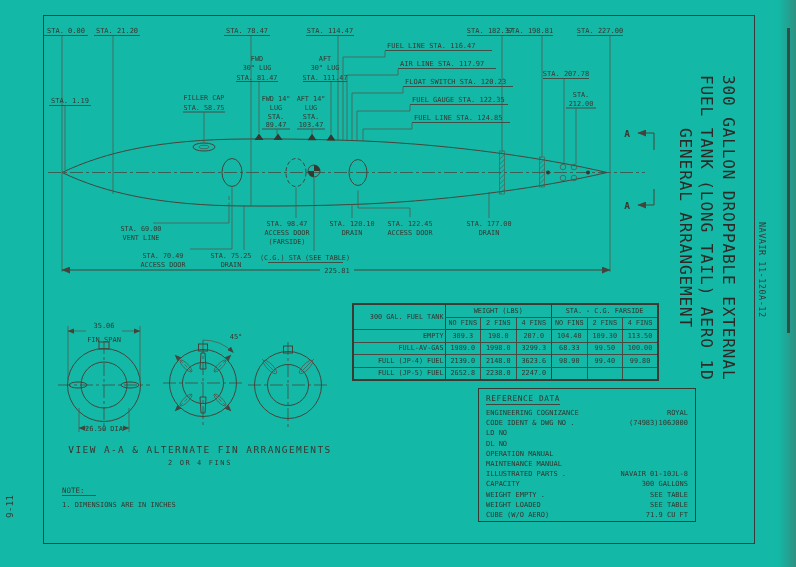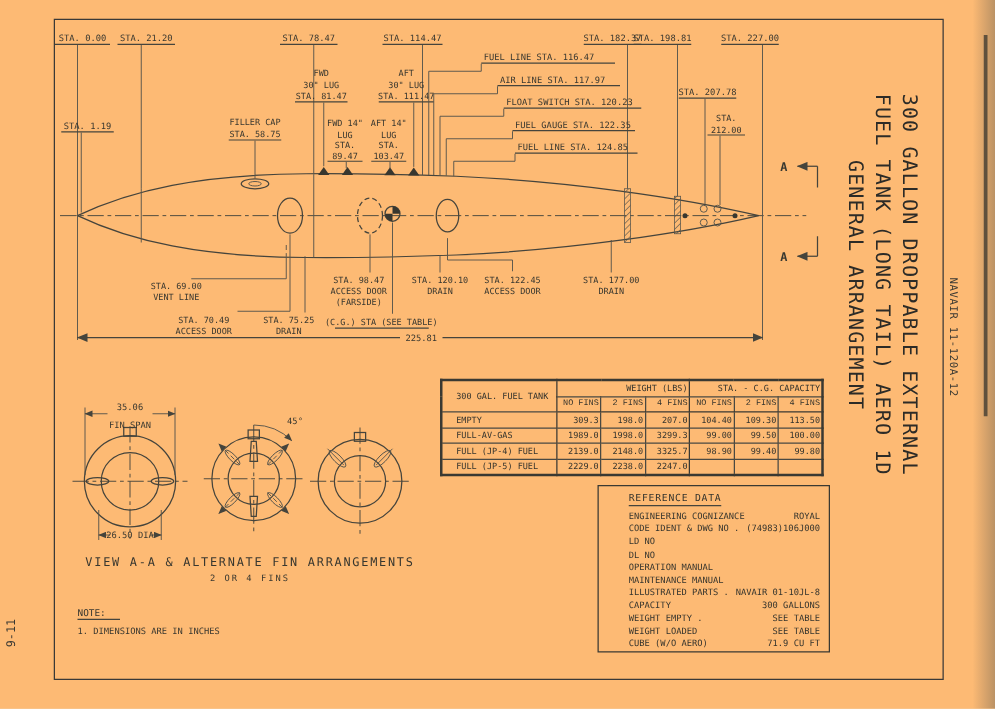--- a/index.html
+++ b/index.html
@@ -1,40 +1,40 @@
 <!DOCTYPE html>
 <html><head>
 <meta charset="utf-8">
 <style>
   html,body{margin:0;padding:0;}
   body{width:796px;height:567px;background:#e9e7e2;font-family:"DejaVu Sans Mono",monospace;}
-  .page{position:relative;width:796px;height:567px;background:#fdba74;overflow:hidden;color:#35342f;}
+  .page{position:relative;width:796px;height:567px;background:#14b8a6;overflow:hidden;color:#35342f;}
   .frame{position:absolute;left:43px;top:15px;width:712px;height:529px;border:1.6px solid #3a3937;box-sizing:border-box;}
   svg text{font-family:"DejaVu Sans Mono",monospace;fill:#38372f;}
   .t7{font-size:7px;}
   .t68{font-size:6.8px;}
   .t75{font-size:7.5px;}
   .cap{font-size:9.5px;letter-spacing:1.4px;}
   .cap2{font-size:7px;letter-spacing:1.6px;}
   .secA{font-size:9.5px;font-weight:bold;}
   .ln{stroke:#45443c;stroke-width:1;fill:none;}
   .lnt{stroke:#55544c;stroke-width:.75;fill:none;}
   .ul{stroke:#45443c;stroke-width:.9;}
   .dash{stroke-dasharray:4 2.5;}
   .cdash{stroke-dasharray:13 3 3 3;stroke-width:.75;}
   .fill{fill:#38372f;stroke:none;}
   
   .wtable{position:absolute;left:352px;top:303px;width:305px;border-collapse:collapse;table-layout:fixed;font-size:6.8px;color:#35342d;}
-  .wtable td{border:1px solid #4a4942;padding:0 1px;height:11.5px;text-align:right;white-space:nowrap;overflow:hidden;}
+  .wtable td{border:1px solid #4a4942;padding:0 1px;height:11.5px;text-align:center;white-space:nowrap;overflow:hidden;}
   .wtable{border:2px solid #3a3932;}
-  .wtable td.rowlab{text-align:left;padding-left:11px;}
+  .wtable td.rowlab{text-align:right;padding-left:11px;}
   .wtable td.thick-r{border-right:1.6px solid #3a3932;}
   .wtable tr.subhead td{border-bottom:1.6px solid #3a3932;font-family:Liberation Mono, monospace;}
   
-  .refbox{position:absolute;left:478px;top:388px;width:186px;height:134px;border:1.6px solid #3a3932;box-sizing:border-box;padding:5px 7px 0 24px;font-size:7px;color:#35342d;}
+  .refbox{position:absolute;left:478px;top:388px;width:218px;height:134px;border:1.6px solid #3a3932;box-sizing:border-box;padding:5px 7px 0 7px;font-size:7px;color:#35342d;}
   .refbox .rtitle{font-size:7.8px;letter-spacing:.6px;border-bottom:1px solid #45443c;display:inline-block;padding-bottom:1px;margin-bottom:3px;}
   .refrow{display:flex;justify-content:space-between;line-height:10.2px;white-space:nowrap;}
   
   .side-title{position:absolute;left:674px;top:68px;height:320px;writing-mode:vertical-rl;font-size:16px;letter-spacing:.9px;line-height:21.5px;color:#2c2b27;white-space:nowrap;}
   .side-title div{text-align:center;}
   .navair{position:absolute;left:757px;top:222px;height:150px;writing-mode:vertical-rl;font-size:8.5px;letter-spacing:.5px;color:#3a3933;}
   .pagenum{position:absolute;left:4px;top:495px;writing-mode:vertical-rl;transform:rotate(180deg);font-size:9.5px;color:#3a3933;}
   
   .scan-edge{position:absolute;right:0;top:0;width:18px;height:100%;background:linear-gradient(to right,rgba(110,108,100,0),rgba(88,86,78,.40));}
   .scan-line{position:absolute;left:787px;top:28px;width:2.5px;height:305px;background:#2e2d29;opacity:.7;}
@@ -304,21 +304,21 @@
         <col style="width:35.5px">
         <col style="width:35.5px">
       <col style="width:35.5px">
         <col style="width:35.5px">
         <col style="width:35.5px">
     </colgroup>
     <tbody>
       <tr>
         <td rowspan="2" class="rowlab thick-r">300 GAL. FUEL TANK</td>
         <td colspan="3" class="thick-r">WEIGHT (LBS)</td>
-        <td colspan="3">STA. - C.G. CAPACITY</td>
+        <td colspan="3">STA. - C.G. FARSIDE</td>
       </tr>
       <tr class="subhead">
         <td>NO FINS</td>
         <td>2 FINS</td>
         <td class="thick-r">4 FINS</td>
         <td>NO FINS</td>
         <td>2 FINS</td>
         <td>4 FINS</td>
       </tr>
       <tr>
@@ -328,36 +328,36 @@
         <td class="thick-r">207.0</td>
         <td>104.40</td>
         <td>109.30</td>
         <td>113.50</td>
       </tr>
       <tr>
         <td class="rowlab thick-r">FULL-AV-GAS</td>
         <td>1989.0</td>
         <td>1998.0</td>
         <td class="thick-r">3299.3</td>
-        <td>99.00</td>
+        <td>68.33</td>
         <td>99.50</td>
         <td>100.00</td>
       </tr>
       <tr>
         <td class="rowlab thick-r">FULL (JP-4) FUEL</td>
         <td>2139.0</td>
         <td>2148.0</td>
-        <td class="thick-r">3325.7</td>
+        <td class="thick-r">3623.6</td>
         <td>98.90</td>
         <td>99.40</td>
         <td>99.80</td>
       </tr>
       <tr>
         <td class="rowlab thick-r">FULL (JP-5) FUEL</td>
-        <td>2229.0</td>
+        <td>2652.8</td>
         <td>2238.0</td>
         <td class="thick-r">2247.0</td>
         <td></td>
         <td></td>
         <td></td>
       </tr>
     </tbody>
   </table>
 
   <div class="refbox">

